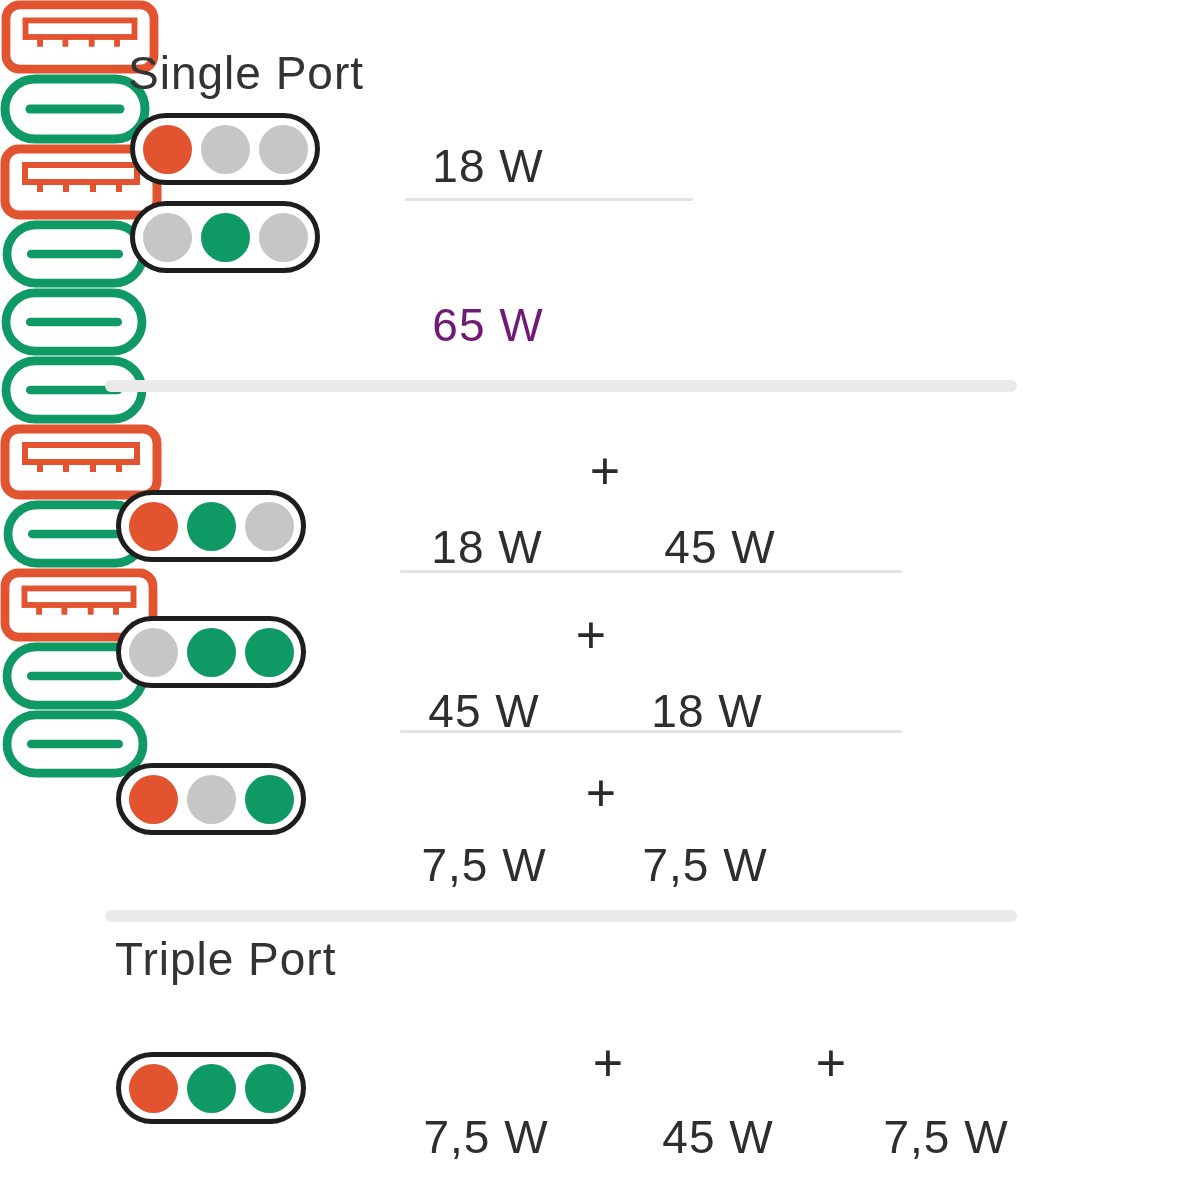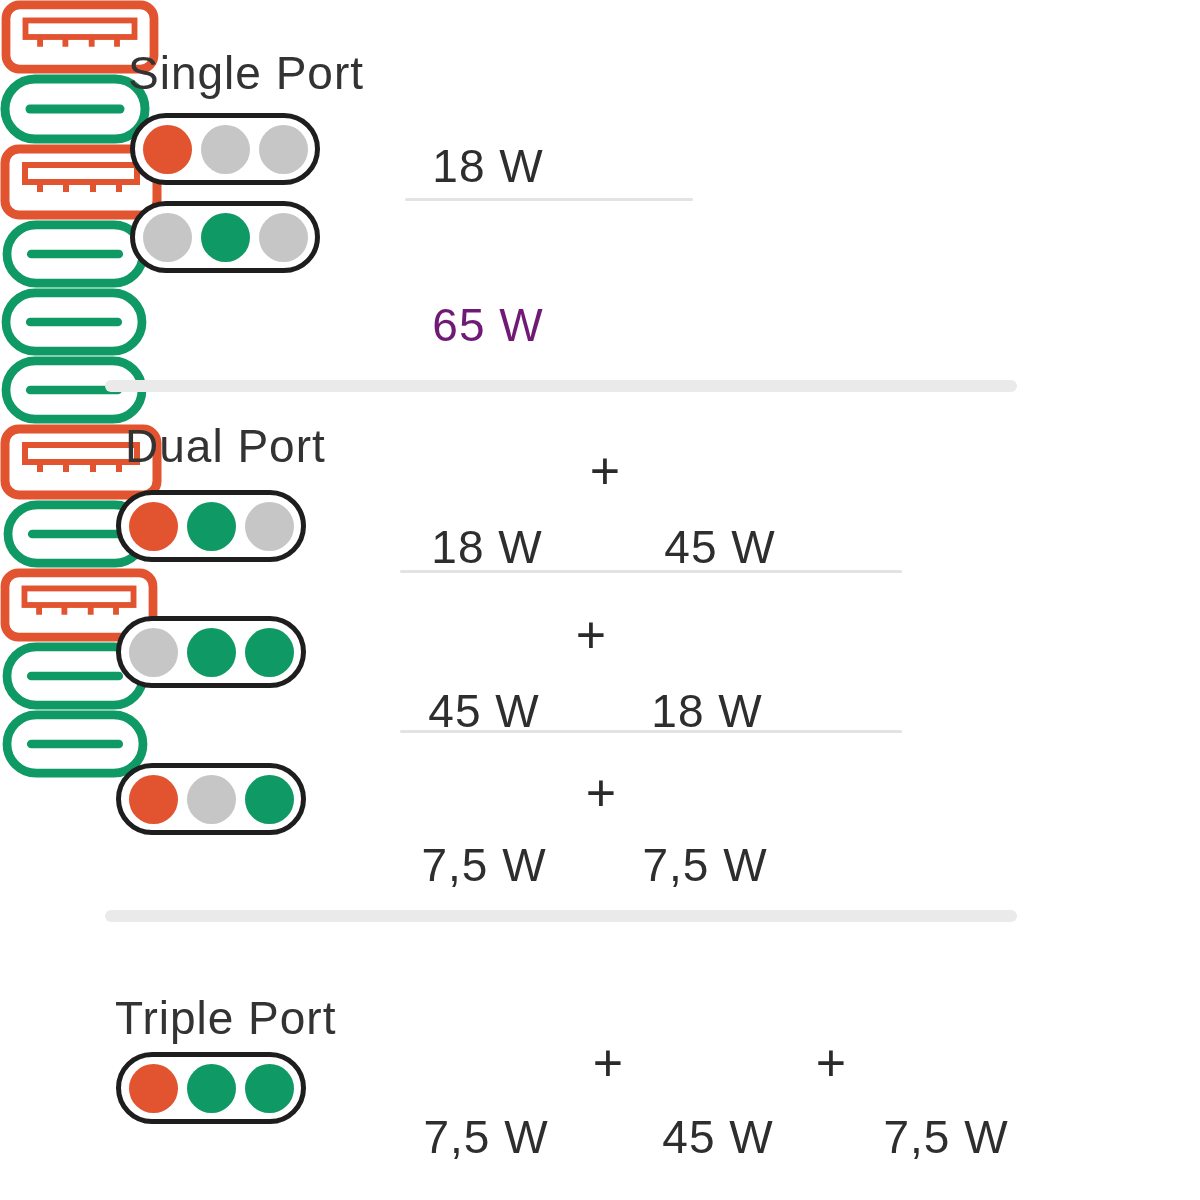--- a/index.html
+++ b/index.html
@@ -60,21 +60,20 @@
       <div class="dot" style="background: rgb(15, 153, 100);"></div>
       <div class="dot" style="background: rgb(198, 198, 198);"></div>
     </div>
     <div style="left: 413px; top: 223px; width: 150px; height: 70px;">
       <svg width="150" height="70" viewBox="0 0 150 70" fill="none">
         <rect x="5" y="5" width="140" height="60" rx="30" stroke="#0F9964" stroke-width="9"></rect>
         <line x1="30" y1="35" x2="120" y2="35" stroke="#0F9964" stroke-width="9" stroke-linecap="round"></line>
       </svg>
     </div>
     <div class="abs watt" style="left: 368px; top: 300px; color: #701a75;">65 W</div>
-    <div class="abs section-title" style="left: 125px; top: 423px;">Dual Port</div>
     <div class="abs thin-divider" style="left: 400px; top: 570px; width: 502px; background: rgb(227, 227, 227);"></div>
     <div class="abs thin-divider" style="left: 400px; top: 730px; width: 502px; background: rgb(227, 227, 227);"></div>
     <div class="abs pill" style="left: 116px; top: 490px; border-color: rgb(30, 30, 30);">
       <div class="dot" style="background: rgb(226, 83, 47);"></div>
       <div class="dot" style="background: rgb(15, 153, 100);"></div>
       <div class="dot" style="background: rgb(198, 198, 198);"></div>
     </div>
     <div style="left: 406px; top: 432px; width: 162px; height: 76px;">
       <svg width="162" height="76" viewBox="0 0 162 76" fill="none">
         <rect x="5" y="5" width="152" height="66" rx="14" stroke="#E2532F" stroke-width="9"></rect>
@@ -135,21 +134,21 @@
     </div>
     <div class="abs watt" style="left: 364px; top: 840px; color: rgb(46, 46, 46);">7,5 W</div>
     <div style="left: 643px; top: 759px; width: 152px; height: 68px;">
       <svg width="152" height="68" viewBox="0 0 150 70" fill="none">
         <rect x="5" y="5" width="140" height="60" rx="30" stroke="#0F9964" stroke-width="9"></rect>
         <line x1="30" y1="35" x2="120" y2="35" stroke="#0F9964" stroke-width="9" stroke-linecap="round"></line>
       </svg>
     </div>
     <div class="abs watt" style="left: 585px; top: 840px; color: rgb(46, 46, 46);">7,5 W</div>
     <div class="abs plus" style="left: 565px; top: 757px;">+</div>
-    <div class="abs section-title" style="left: 115px; top: 995px;">Triple Port</div>
+    <div class="abs section-title" style="left: 115px; top: 936px;">Triple Port</div>
     <div class="abs pill" style="left: 116px; top: 1052px; border-color: rgb(30, 30, 30);">
       <div class="dot" style="background: rgb(226, 83, 47);"></div>
       <div class="dot" style="background: rgb(15, 153, 100);"></div>
       <div class="dot" style="background: rgb(15, 153, 100);"></div>
     </div>
     <div style="left: 407px; top: 1026px; width: 158px; height: 74px;">
       <svg width="158" height="74" viewBox="0 0 162 76" fill="none">
         <rect x="5" y="5" width="152" height="66" rx="14" stroke="#E2532F" stroke-width="9"></rect>
         <rect x="25" y="21" width="112" height="17" stroke="#E2532F" stroke-width="6"></rect>
         <g stroke="#E2532F" stroke-width="6">

